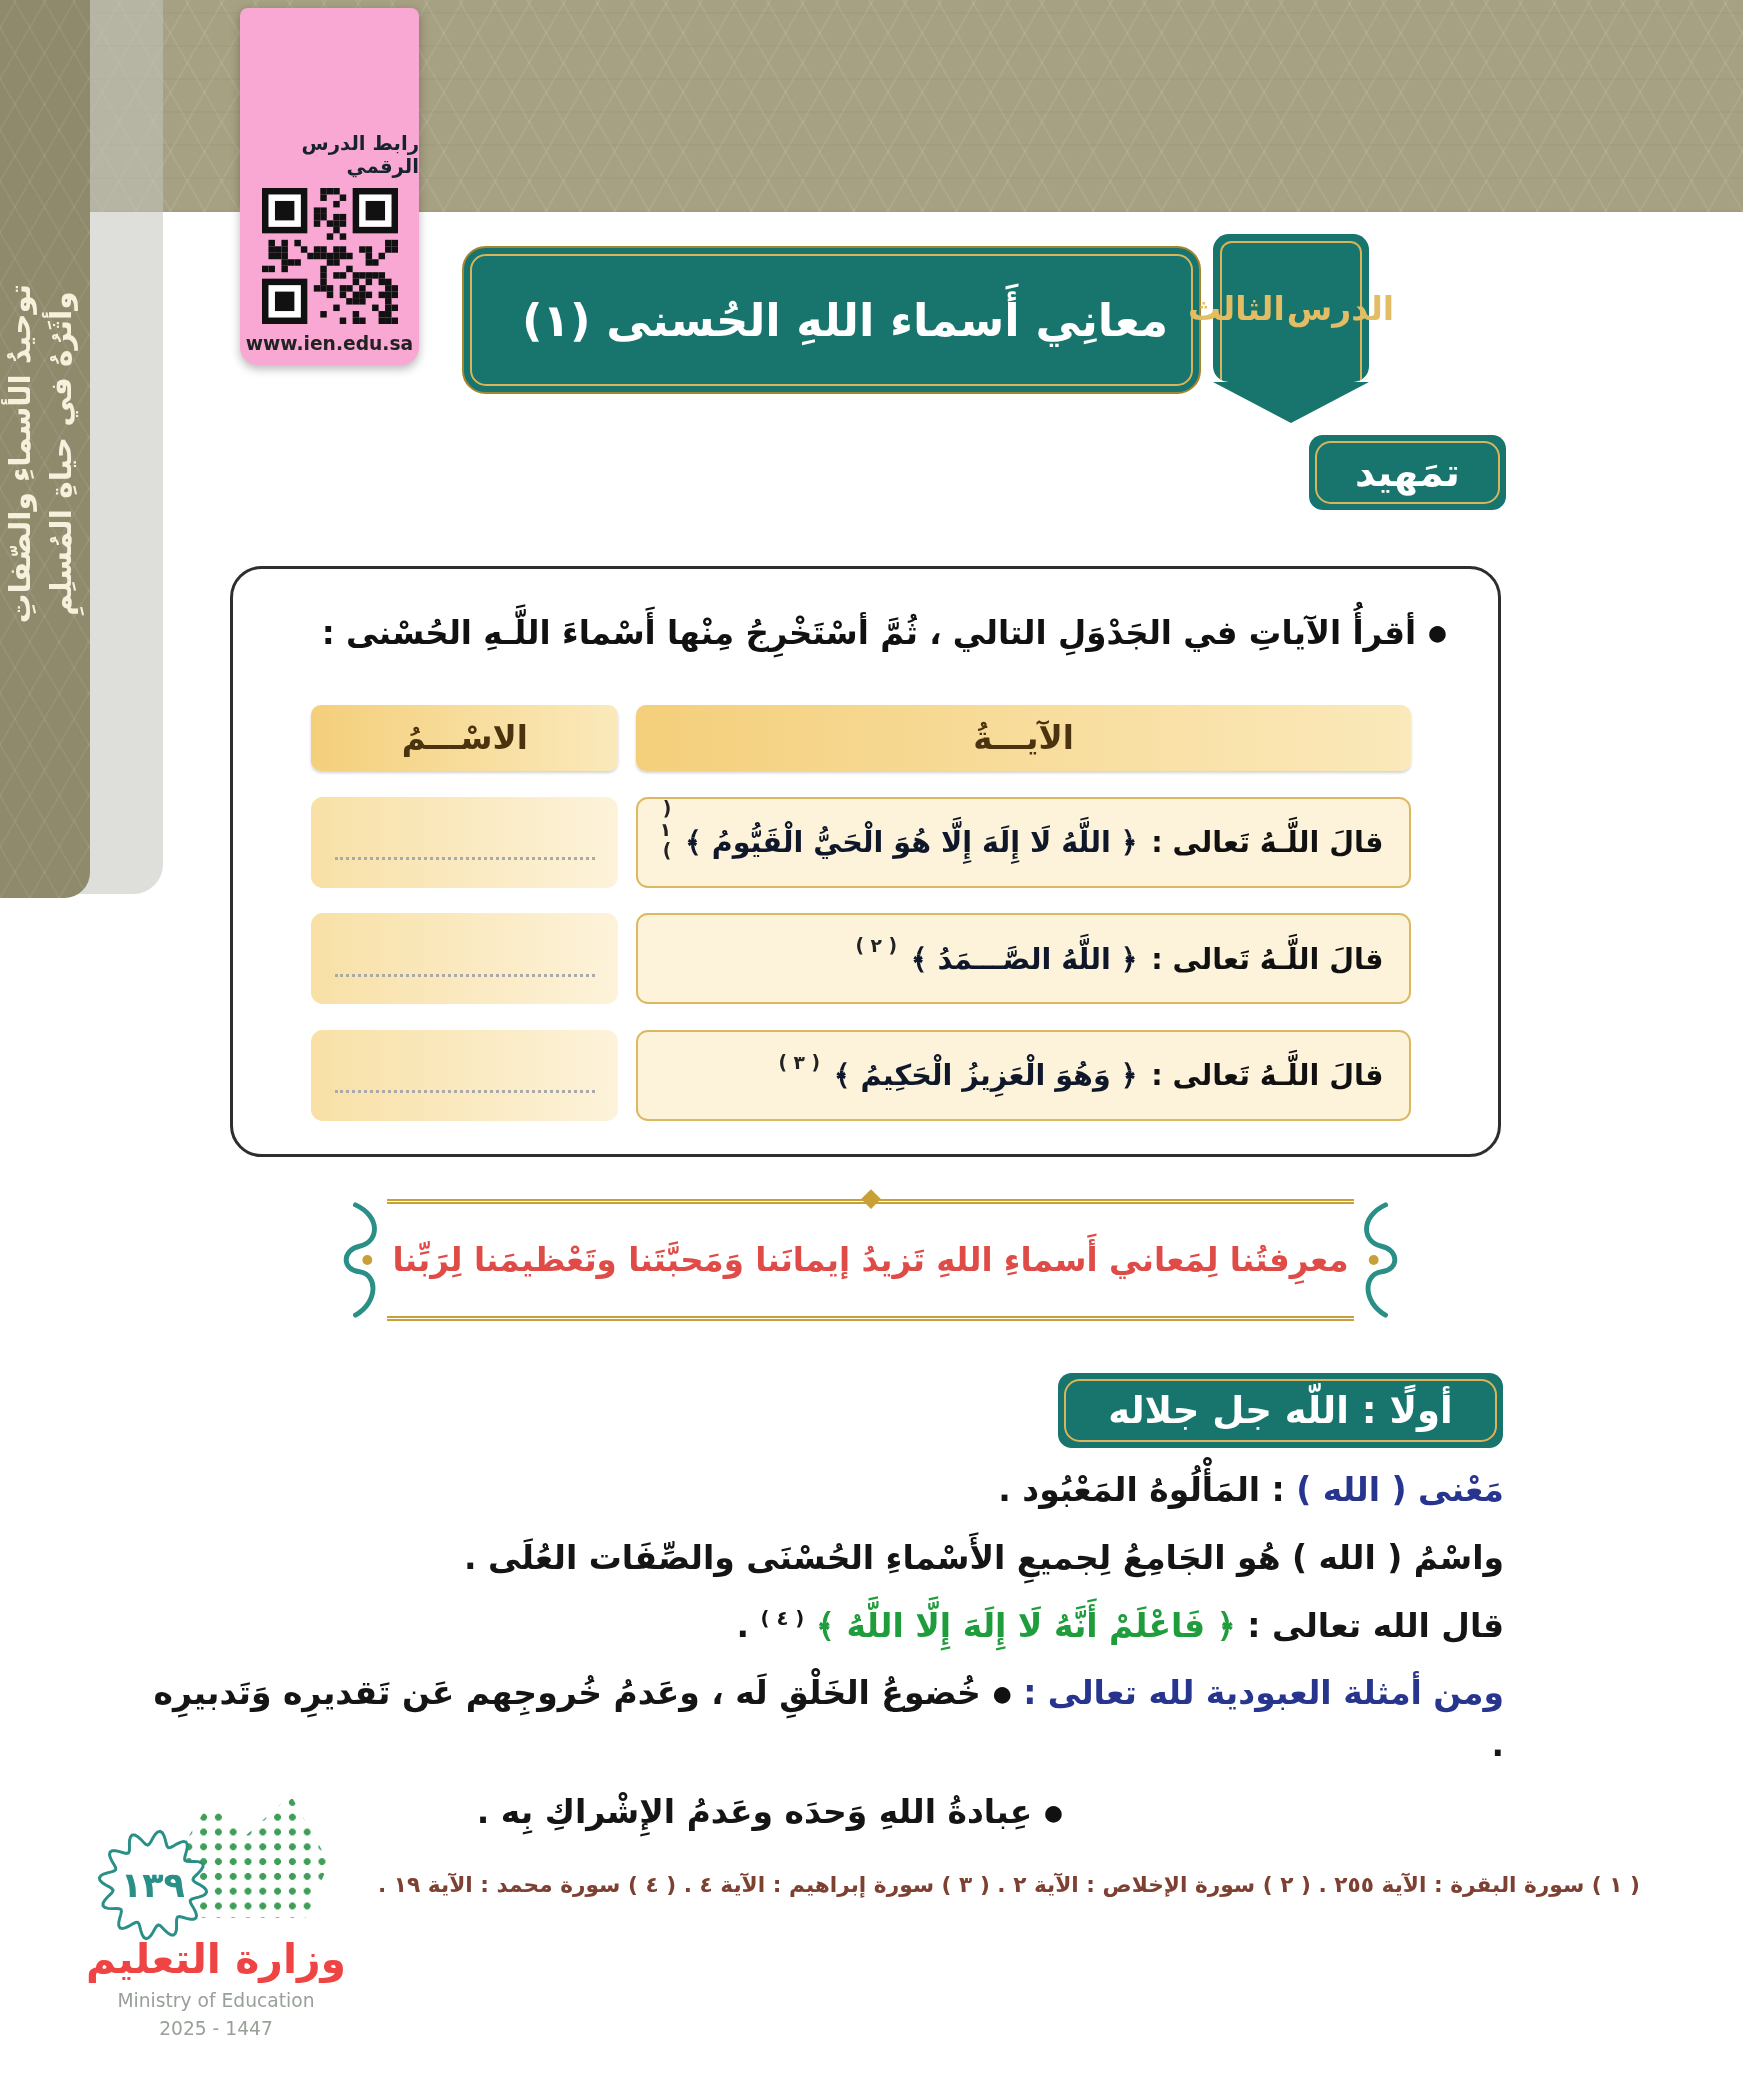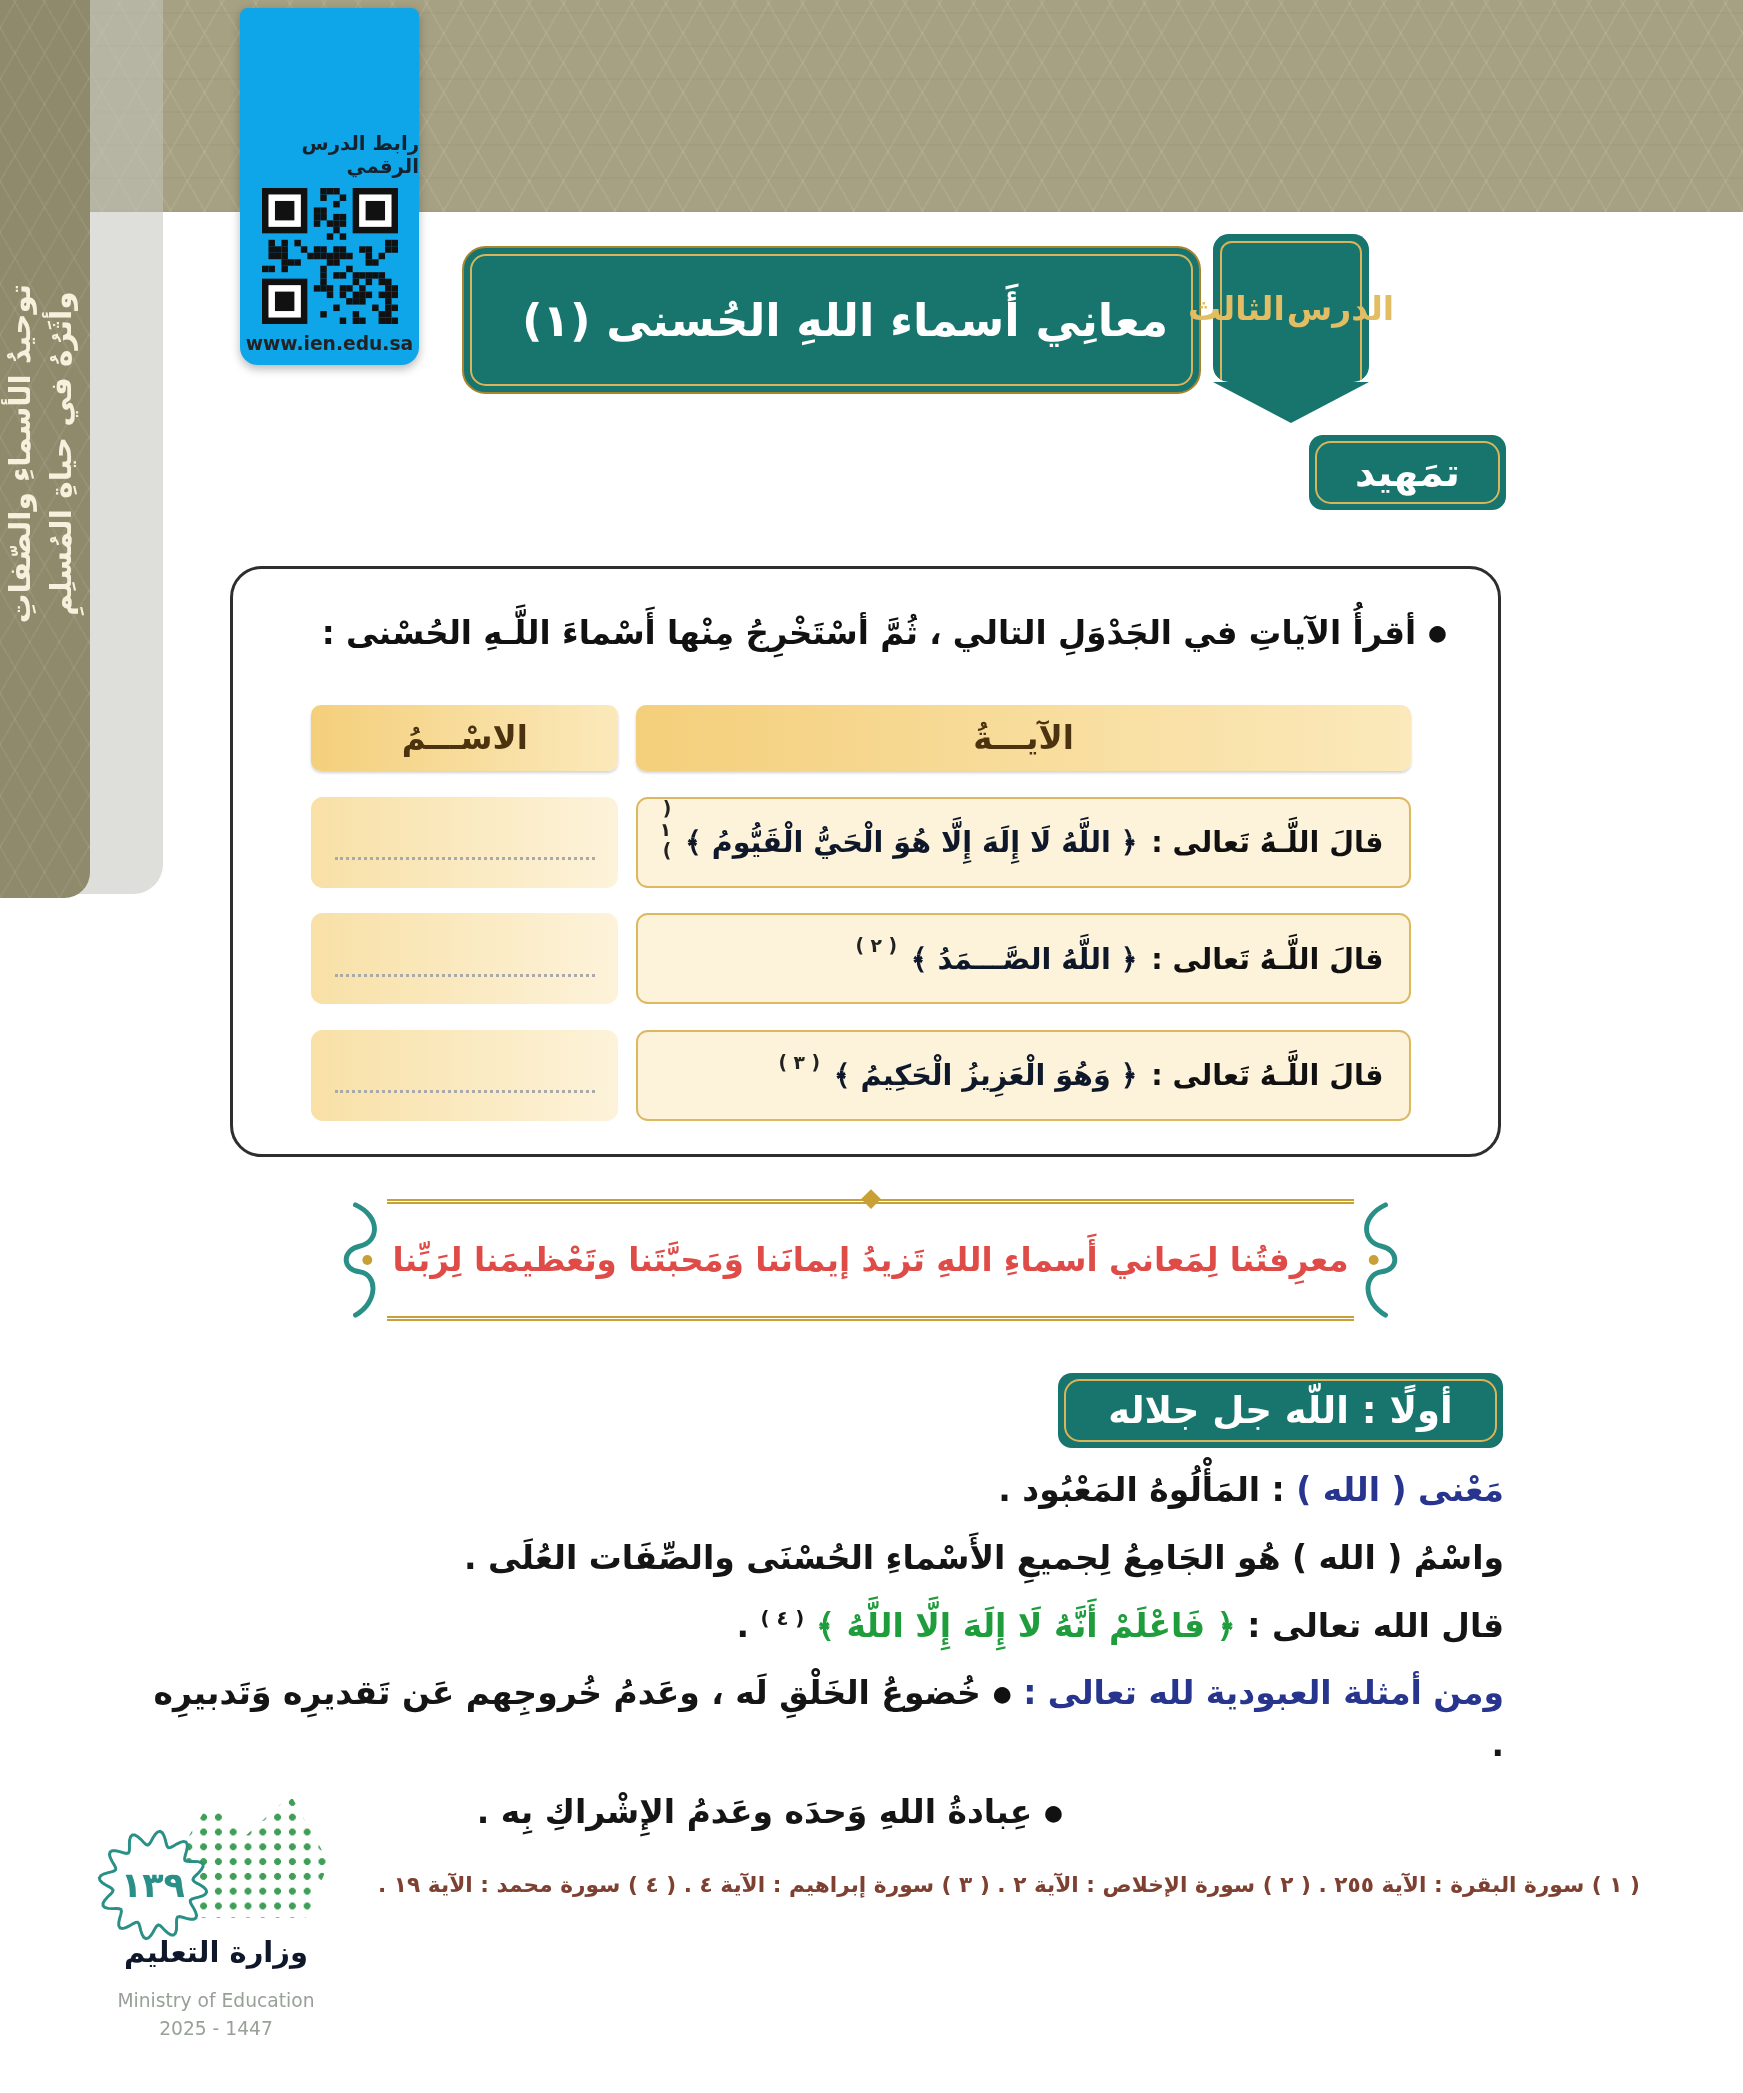--- a/index.html
+++ b/index.html
@@ -33,21 +33,21 @@
   .side-text {
     position:absolute; left:-3.9px; top:887px; width:867px; height:91px;
     transform:rotate(-90deg); transform-origin:0 0;
     display:flex; flex-direction:column; justify-content:center; gap:7.9px;
     text-align:center; direction:rtl;
     font-size:29.6px; font-weight:700; color:#f6f1dd; letter-spacing:1px;
   }
   
   .qr-card {
     position:absolute; left:241px; top:7.9px; width:179px; height:357px;
-    background:#0ea5e9; border-radius:7.9px 7.9px 17.7px 17.7px;
+    background:#f9a8d4; border-radius:7.9px 7.9px 17.7px 17.7px;
     box-shadow:0 3.9px 9.9px rgba(0,0,0,.28);
     display:flex; flex-direction:column; align-items:center; z-index:2;
   }
   .qr-label { margin-top:124px; font-size:19.7px; font-weight:700; color:#16222e; }
   .qr-svg { width:136px; height:136px; margin-top:9.9px; }
   .qr-url { margin-top:8.9px; font-size:18.7px; font-weight:700; color:#222; direction:ltr; }
   
   .ring { position:absolute; inset:5.9px; border:2px solid #d9b45a; border-radius:15.8px; pointer-events:none; }
   .title-banner {
     position:absolute; left:463px; top:246px; width:739px; height:148px;
@@ -160,21 +160,21 @@
     background-size:14.8px 14.8px;
     clip-path:polygon(0 100%, 38% 6%, 56% 34%, 80% 0, 100% 55%, 88% 100%);
   }
   .page-badge { position:absolute; left:9.9px; top:29.6px; width:120px; height:120px; z-index:2; }
   .page-badge svg { position:absolute; inset:0; width:100%; height:100%; }
   .page-num {
     position:absolute; inset:0; display:flex; align-items:center; justify-content:center;
     font-size:35px; font-weight:700; color:#2a8f86;
   }
   .ministry-ar { position:absolute; top:140px; left:0; width:100%; text-align:center;
-    font-size:29px; font-weight:700; color:#0f172a; }
+    font-size:41px; font-weight:700; color:#ef4444; }
   .ministry-en { position:absolute; top:195px; left:0; width:100%; text-align:center;
     font-size:18.7px; color:#98a098; direction:ltr; }
   .ministry-years { position:absolute; top:223px; left:0; width:100%; text-align:center;
     font-size:18.7px; color:#98a098; direction:ltr; }
 </style>
 </head>
 <body>
 
 <div class="page">
 

